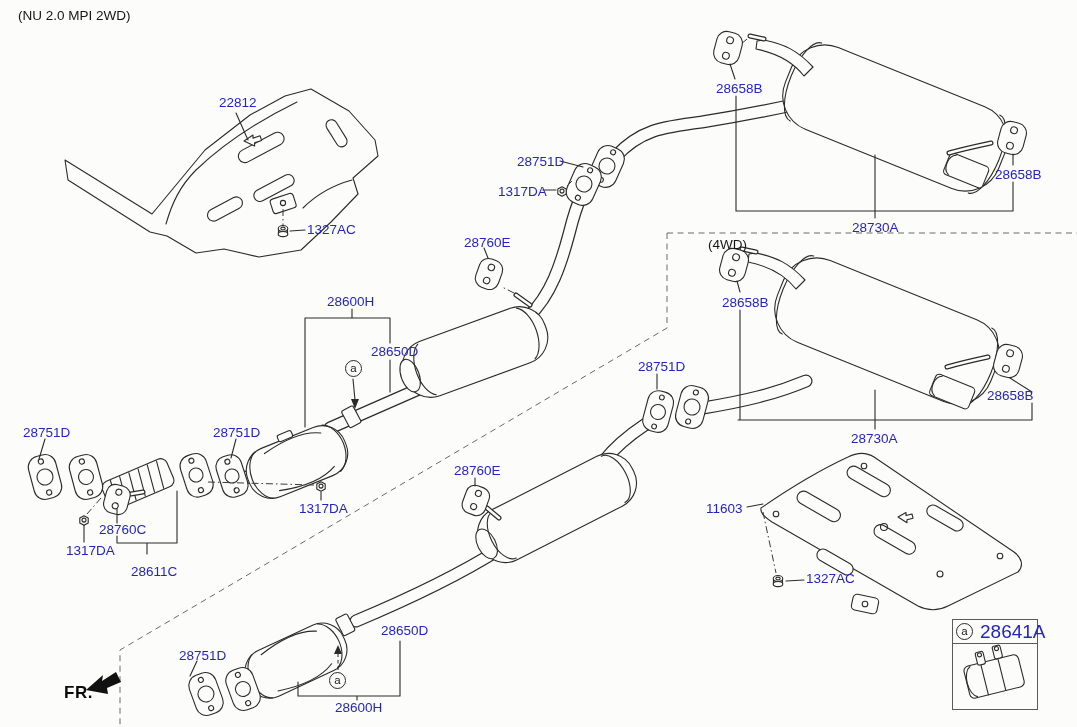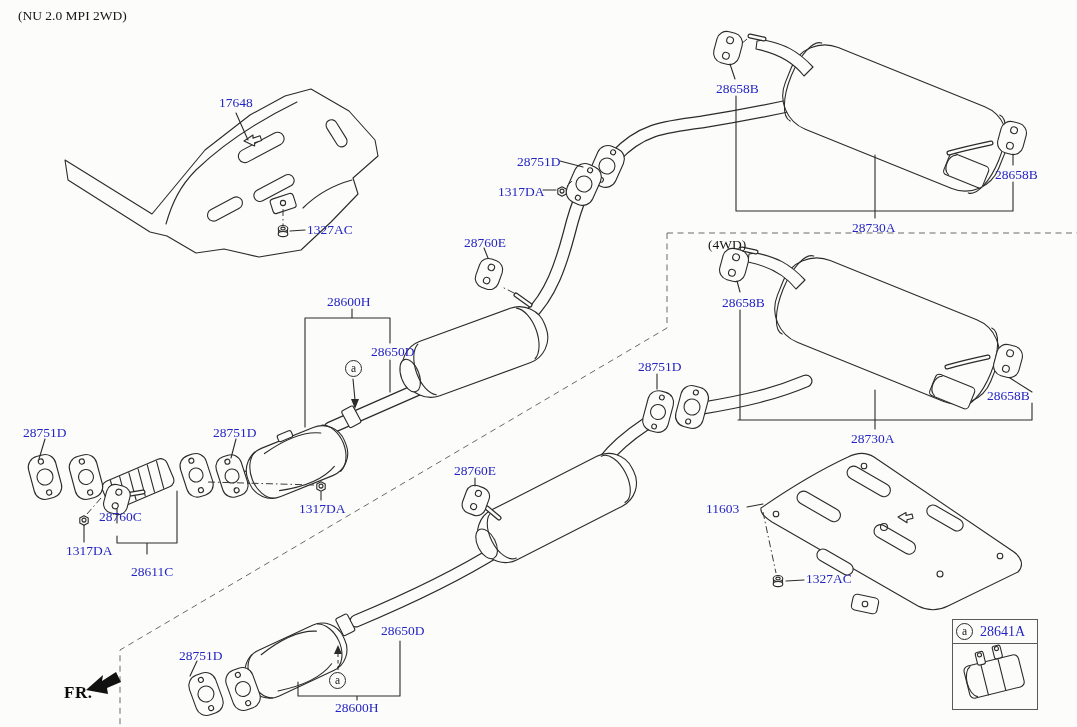--- a/index.html
+++ b/index.html
@@ -1,29 +1,29 @@
 <!DOCTYPE html>
 <html><head>
 <meta charset="utf-8">
 <style>
   html,body{margin:0;padding:0;background:#fff}
   .stage{position:relative;width:1077px;height:727px;background:#fcfdfa;overflow:hidden;
-         font-family:Liberation Serif, serif;--blue:#2424c4}
+         font-family:Liberation Sans, sans-serif;--blue:#2424c4}
   .stage>svg{position:absolute;left:0;top:0}
   .lbl{position:absolute;font-size:13.5px;line-height:14px;color:var(--blue);white-space:nowrap}
   .dk{color:#161616}
   .fr{font-weight:bold;font-size:17px;color:#0b0b0b;letter-spacing:.5px}
   .marker{position:absolute;width:17px;height:17px;border:1.3px solid #2b2b2b;border-radius:50%;
           background:#fcfdfa;color:#161616;font-size:11.5px;display:flex;align-items:center;
           justify-content:center;line-height:1;box-sizing:border-box}
   .legend{position:absolute;border:1.2px solid #5a5a5a;box-sizing:border-box}
   .legend-head{height:23px;border-bottom:1.2px solid #5a5a5a;display:flex;align-items:center;
                gap:7px;padding:0 3px}
   .legend-head .marker{position:static;flex:0 0 auto}
-  .legend-part{color:var(--blue);font-size:14px}
+  .legend-part{color:var(--blue);font-size:19px}
   
   .ln{fill:none;stroke:#2b2b2b;stroke-width:1.1;stroke-linecap:round;stroke-linejoin:round}
   .fw{fill:#fcfdfa;stroke:#2b2b2b;stroke-width:1.1;stroke-linejoin:round}
   .pipe{fill:none;stroke:#2b2b2b;stroke-width:13;stroke-linecap:round}
   .pipei{fill:none;stroke:#fcfdfa;stroke-width:10.6;stroke-linecap:round}
   .pin{fill:none;stroke:#2b2b2b;stroke-width:5;stroke-linecap:round}
   .pini{fill:none;stroke:#fcfdfa;stroke-width:2.6;stroke-linecap:round}
   .dd{fill:none;stroke:#3a3a3a;stroke-width:1;stroke-dasharray:7 3 1.5 3}
   .da{fill:none;stroke:#2b2b2b;stroke-width:1;stroke-dasharray:3.5 3}
   .bd{fill:none;stroke:#6a6a6a;stroke-width:1;stroke-dasharray:6 4.5}
@@ -350,33 +350,33 @@
     <path class="ln" d="M197,661 L190,676"></path>
     <path class="ln" d="M298,696 L400,696 M298,682 L298,696 M400,641 L400,696 M357,696 L357,700"></path>
     <path class="da" d="M338,670 L338,654"></path>
     <polygon points="334,654 342,654 338,645" fill="#2b2b2b"></polygon>
   </g>
 </svg>
 
 <div class="lbl dk" style="left:18px;top:9px">(NU 2.0 MPI 2WD)</div>
 <div class="lbl dk" style="left:708px;top:238px">(4WD)</div>
 
-<div class="lbl" style="left:219px;top:96px">17648</div>
+<div class="lbl" style="left:219px;top:96px">22812</div>
 <div class="lbl" style="left:307px;top:223px">1327AC</div>
 <div class="lbl" style="left:716px;top:82px">28658B</div>
 <div class="lbl" style="left:995px;top:168px">28658B</div>
 <div class="lbl" style="left:852px;top:221px">28730A</div>
 <div class="lbl" style="left:517px;top:155px">28751D</div>
 <div class="lbl" style="left:498px;top:185px">1317DA</div>
 <div class="lbl" style="left:464px;top:236px">28760E</div>
 <div class="lbl" style="left:327px;top:295px">28600H</div>
 <div class="lbl" style="left:371px;top:345px">28650D</div>
 <div class="lbl" style="left:23px;top:426px">28751D</div>
 <div class="lbl" style="left:213px;top:426px">28751D</div>
-<div class="lbl" style="left:99px;top:510px">28760C</div>
+<div class="lbl" style="left:99px;top:523px">28760C</div>
 <div class="lbl" style="left:66px;top:544px">1317DA</div>
 <div class="lbl" style="left:131px;top:565px">28611C</div>
 <div class="lbl" style="left:299px;top:502px">1317DA</div>
 
 <div class="lbl" style="left:722px;top:296px">28658B</div>
 <div class="lbl" style="left:987px;top:389px">28658B</div>
 <div class="lbl" style="left:851px;top:432px">28730A</div>
 <div class="lbl" style="left:638px;top:360px">28751D</div>
 <div class="lbl" style="left:454px;top:464px">28760E</div>
 <div class="lbl" style="left:706px;top:502px">11603</div>

